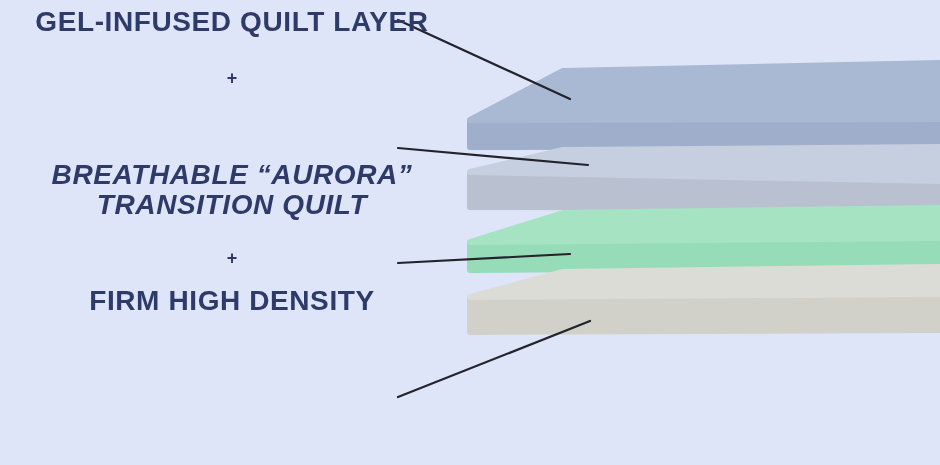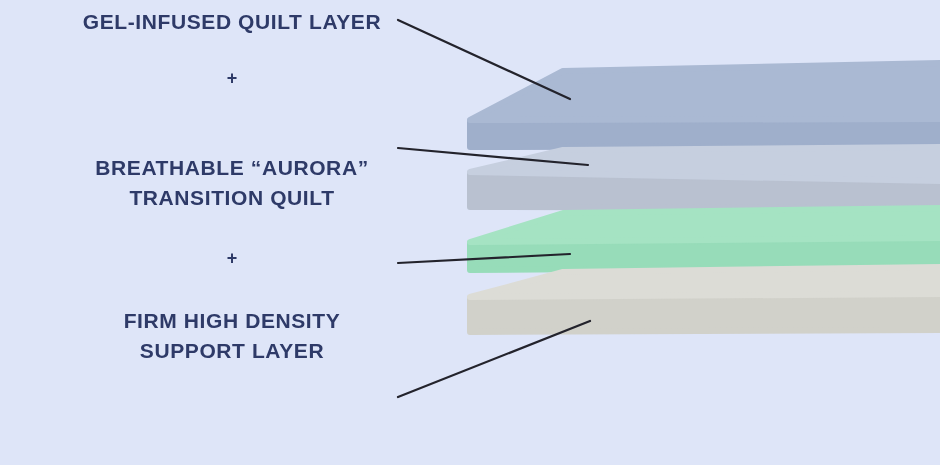--- a/index.html
+++ b/index.html
@@ -20,28 +20,28 @@
     width: 940px; height: 465px;
     display: block;
   }
   .lbl {
     position: absolute;
     left: 32px;
     width: 400px;
     text-align: center;
     font-weight: bold;
     color: #2e3a68;
-    font-size: 21px;
+    font-size: 28px;
     letter-spacing: 0.6px;
     line-height: 30px;
   }
   .lbl .lbl-line { display: block; }
   .lbl-1 { top: 7px; line-height: 29px; }
-  .lbl-2 { top: 153px; }
-  .lbl-3 { top: 306px; }
+  .lbl-2 { top: 160px; font-style: italic; }
+  .lbl-3 { top: 286px; }
   .plus {
     position: absolute;
     left: 32px;
     width: 400px;
     text-align: center;
     font-weight: bold;
     color: #2e3a68;
     font-size: 18px;
     line-height: 18px;
   }
@@ -89,16 +89,15 @@
 
   <div class="lbl lbl-2">
     <span class="lbl-line">BREATHABLE “AURORA”</span>
     <span class="lbl-line">TRANSITION QUILT</span>
   </div>
 
   <div class="plus plus-2">+</div>
 
   <div class="lbl lbl-3">
     <span class="lbl-line">FIRM HIGH DENSITY</span>
-    <span class="lbl-line">SUPPORT LAYER</span>
   </div>
 
 </div>
 
 </body></html>

